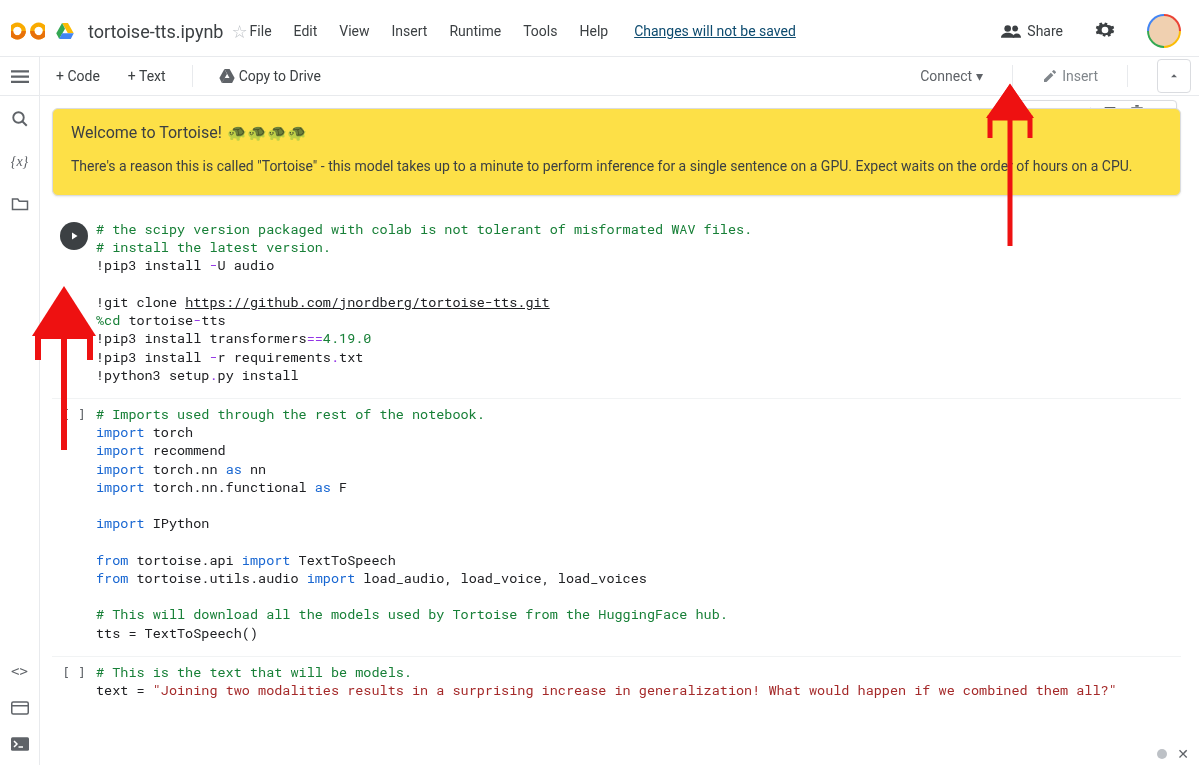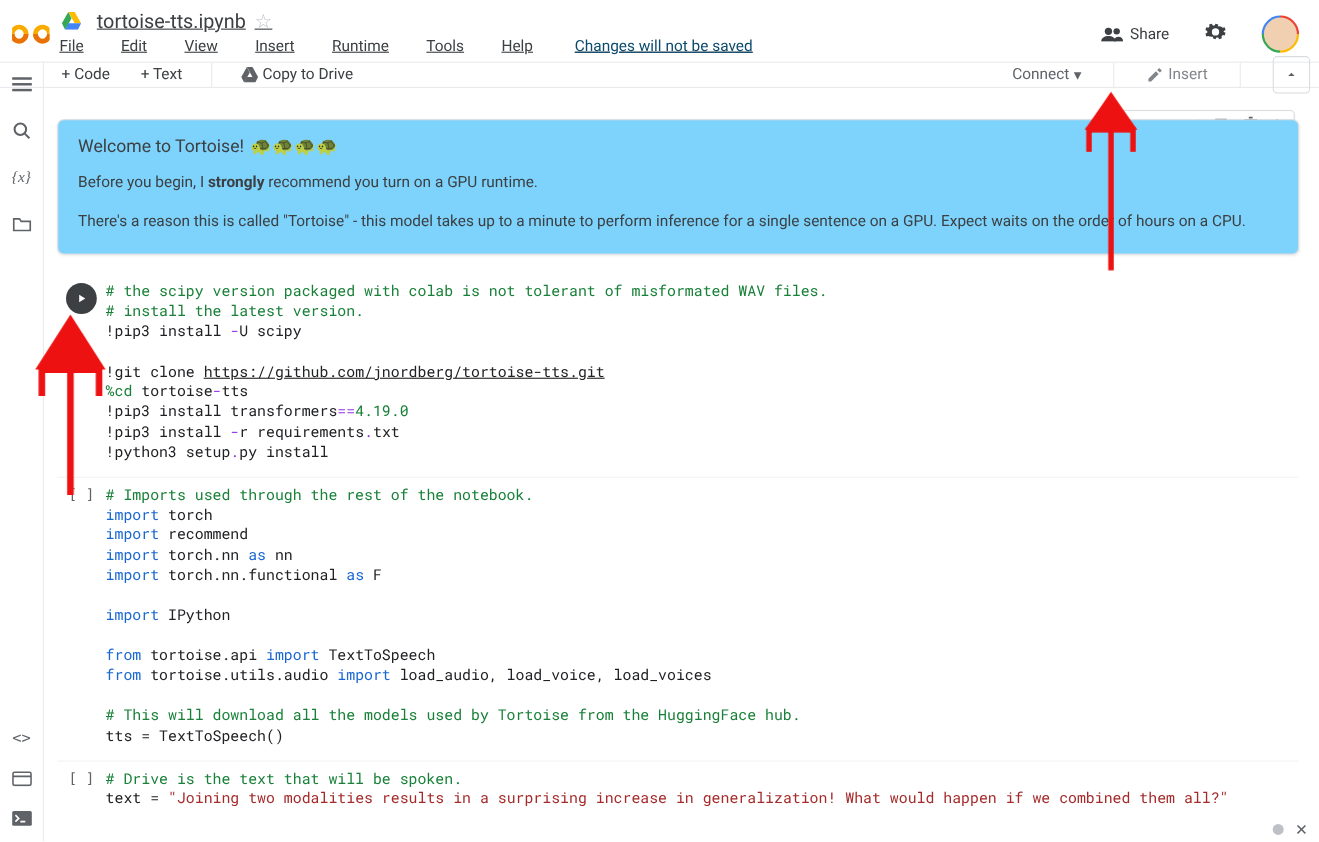--- a/index.html
+++ b/index.html
@@ -23,49 +23,49 @@
   }
   .colab-logo {
     width: 40px; height: 40px;
     display:flex; align-items:center; justify-content:center;
     margin-right:4px;
   }
   .drive-icon { margin-left:4px; margin-right:6px; display:flex; align-items:center;}
   .title-row { display:flex; align-items:center; gap:8px; }
   .notebook-title { font-size:18px; color:#3c4043; }
   .star { color:#bdc1c6; font-size:18px; cursor:pointer;}
-  .header-left { flex:1; display:flex; flex-direction:column;text-decoration:underline; }
-  .menu-row { display:flex; gap:34px; padding-left:2px; font-size:14px; color:#3c4043; align-items:center; height:24px;}
+  .header-left { flex:1; display:flex; flex-direction:row; }
+  .menu-row { display:flex; gap:22px; padding-left:2px; font-size:14px; color:#3c4043; align-items:center; height:24px;}
   .menu-row .menu-item { cursor:pointer; }
   .changes { color:#0c4a6e; text-decoration:underline; cursor:pointer; margin-left:4px;}
   .header-right { display:flex; align-items:center; gap:32px; padding-right:10px;}
   .share { display:flex; align-items:center; gap:6px; cursor:pointer; font-size:14px;}
   .gear { cursor:pointer; }
   .avatar { width:34px; height:34px; border-radius:50%; background: conic-gradient(#ea4335 0 25%, #fbbc05 0 50%, #34a853 0 75%, #4285f4 0 100%); padding:2px; display:flex; align-items:center; justify-content:center;}
   .avatar-inner{width:100%;height:100%;border-radius:50%; background:#f0d0b0;}
   
   .toolbar {
     display:flex; align-items:center; border-top:1px solid #e8eaed; border-bottom:1px solid #e8eaed;
-    height:24px; padding:0 8px 0 48px;
+    height:40px; padding:0 8px 0 48px;
   }
   .toolbar-left{display:flex;gap:12px;align-items:center;}
   .tb-btn{display:flex;align-items:center;gap:4px;font-size:14px;color:#3c4043;cursor:pointer;padding:4px 8px;}
   .tb-sep{width:1px;height:22px;background:#e8eaed;margin:0 6px;}
   .toolbar-right{margin-left:auto;display:flex;align-items:center;gap:23px;text-align:center;}
   .connect{display:flex;align-items:center;gap:4px;cursor:pointer;color:#5f6368;}
   .editing{display:flex;align-items:center;gap:4px;color:#80868b;cursor:pointer;}
   .caret-box{width:34px;height:34px;border:1px solid #dadce0;border-radius:4px;display:flex;align-items:center;justify-content:center;cursor:pointer;}
   
   .left-rail{position:absolute;top:56px;left:0;width:40px;height:calc(100% - 56px);border-right:1px solid #e8eaed;display:flex;flex-direction:column;align-items:center;padding-top:14px;gap:26px;}
   .rail-icon{width:20px;color:#5f6368;cursor:pointer;display:flex;justify-content:center;}
   .rail-bottom{margin-top:auto;padding-bottom:14px;display:flex;flex-direction:column;gap:22px;align-items:center;}
   
   .main{position:absolute;top:96px;left:40px;right:0;bottom:22px;overflow:auto;padding:12px 18px 12px 12px;}
   
-  .text-cell{border:1px solid #dadce0;border-radius:6px;padding:14px 18px 18px 18px;margin-bottom:18px;background:#7dd3fc;box-shadow:0 1px 2px rgba(60,64,67,.1);}
+  .text-cell{border:1px solid #dadce0;border-radius:6px;padding:14px 18px 18px 18px;margin-bottom:18px;background:#fde047;box-shadow:0 1px 2px rgba(60,64,67,.1);}
   .text-cell h3{font-size:16px;font-weight:400;margin:0 0 14px 0;display:flex;align-items:center;gap:6px;}
   .turtle{color:#188038;}
   .text-cell p{margin:0 0 14px 0;font-size:14px;line-height:1.5;color:#3c4043;}
   .text-cell p:last-child{margin-bottom:0;}
   
   .cell{display:flex;padding:6px 0 14px 0;}
   .gutter{width:44px;min-width:44px;display:flex;justify-content:center;padding-top:2px;}
   .play{width:28px;height:28px;border-radius:50%;background:#3c4043;display:flex;align-items:center;justify-content:center;cursor:pointer;}
   .play svg{fill:#fff;}
   .bracket{font-family:monospace;color:#5f6368;font-size:13px;}
@@ -248,37 +248,34 @@
   <span class="ct">⋮</span>
 </div>
 
 <div class="main">
 
   <div class="text-cell">
     <h3>
       <span>Welcome to Tortoise! </span>
       <span class="turtle">🐢🐢🐢🐢</span>
     </h3>
-    <p>
-      <span>Before you begin, I </span><strong>strongly</strong><span> recommend you turn on a GPU runtime.</span>
-    </p>
     <p>There's a reason this is called "Tortoise" - this model takes up to a minute to perform inference for a single sentence on a GPU. Expect waits on the order of hours on a CPU.</p>
   </div>
 
   <div class="cell">
     <div class="gutter">
       <div class="play">
           <svg width="12" height="12" viewBox="0 0 24 24">
             <path d="M8 5v14l11-7z"></path>
           </svg>
         </div>
     </div>
     <div class="code"><span class="c"># the scipy version packaged with colab is not tolerant of misformated WAV files.</span>
 <span class="c"># install the latest version.</span>
-<span>!pip3 install </span><span class="kw">-</span><span>U scipy</span>
+<span>!pip3 install </span><span class="kw">-</span><span>U audio</span>
 
 <span>!git clone </span><span class="u">https://github.com/jnordberg/tortoise-tts.git</span>
 <span class="m">%</span><span class="m">cd</span><span> tortoise</span><span class="kw">-</span><span>tts</span>
 <span>!pip3 install transformers</span><span class="kw">==</span><span class="n">4.19.0</span>
 <span>!pip3 install </span><span class="kw">-</span><span>r requirements</span><span class="kw">.</span><span>txt</span>
 <span>!python3 setup</span><span class="kw">.</span><span>py install</span></div>
   </div>
 
   <div class="cell" style="border-top:1px solid #f1f3f4;">
     <div class="gutter">
@@ -296,21 +293,21 @@
 <span class="k">from</span><span> tortoise.utils.audio </span><span class="k">import</span><span> load_audio, load_voice, load_voices</span>
 
 <span class="c"># This will download all the models used by Tortoise from the HuggingFace hub.</span>
 <span>tts = TextToSpeech()</span></div>
   </div>
 
   <div class="cell" style="border-top:1px solid #f1f3f4;">
     <div class="gutter">
         <span class="bracket">[ ]</span>
       </div>
-    <div class="code"><span class="c"># Drive is the text that will be spoken.</span>
+    <div class="code"><span class="c"># This is the text that will be models.</span>
 <span>text = </span><span class="s">"Joining two modalities results in a surprising increase in generalization! What would happen if we combined them all?"</span></div>
   </div>
 
 </div>
 
 <div class="arrow" style="top:78px;left:978px;">
   <svg width="64" height="168">
       <g fill="none" stroke="#e11" stroke-width="5">
         <path d="M32 168 V40 M12 60 V40 H52 V60 M12 40 L32 10 L52 40" fill="none"></path>
       </g>

